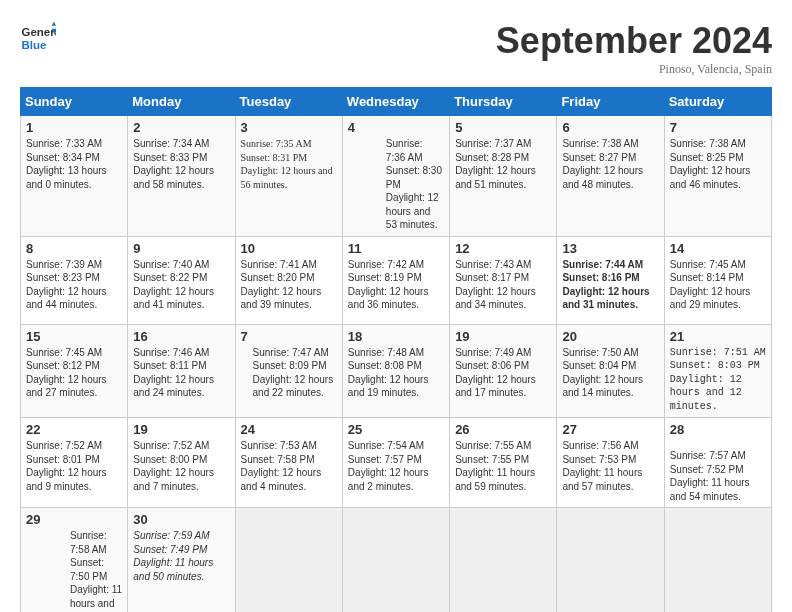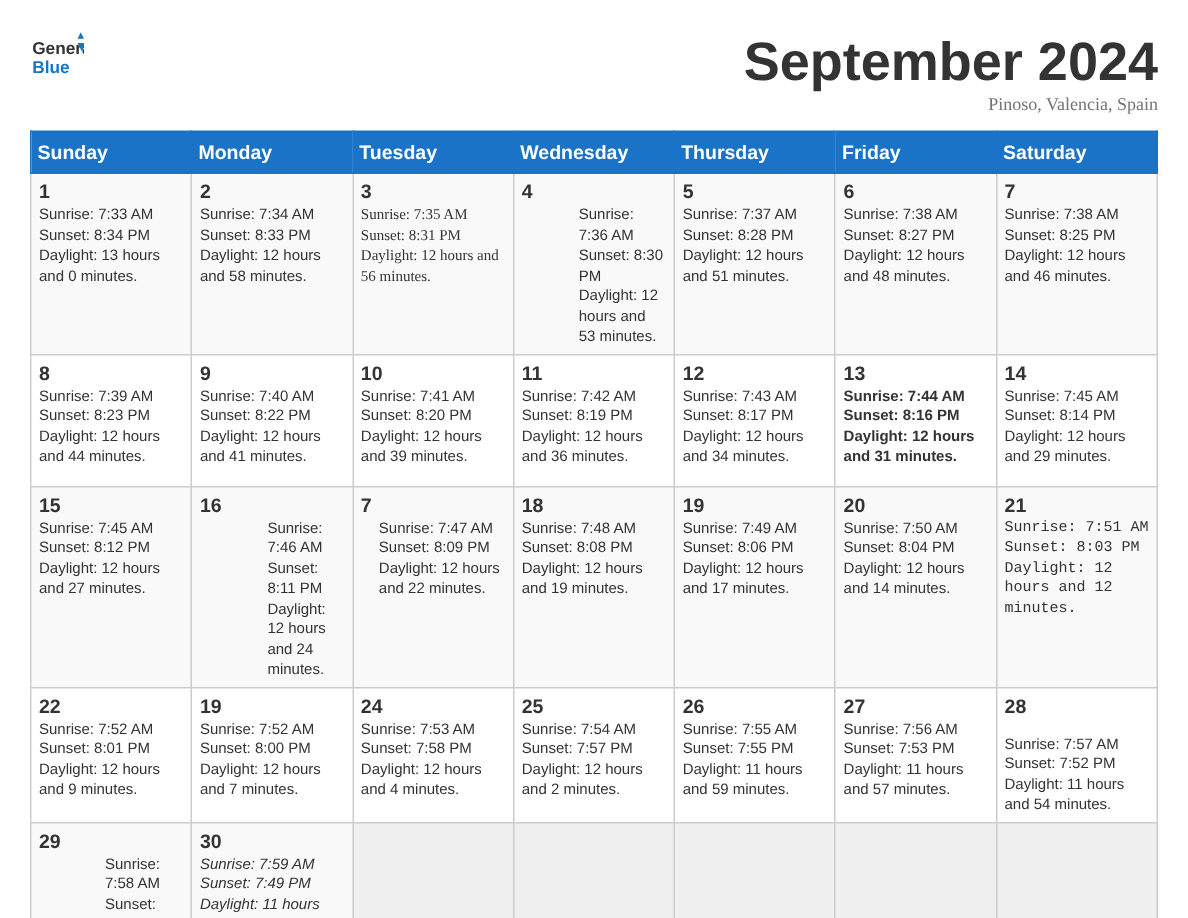--- a/index.html
+++ b/index.html
@@ -200,21 +200,21 @@
       </tr>
       <tr>
         <td>
           <div class="day-num">15</div>
           <div class="cell-content" style="white-space: pre-line;">Sunrise: 7:45 AM
 Sunset: 8:12 PM
 Daylight: 12 hours and 27 minutes.</div>
         </td>
         <td>
           <div class="day-num">16</div>
-          <div class="cell-content" style="white-space: pre-line; margin-left: 45px;">Sunrise: 7:46 AM
+          <div class="cell-content" style="white-space: pre-line;">Sunrise: 7:46 AM
 Sunset: 8:11 PM
 Daylight: 12 hours and 24 minutes.</div>
         </td>
         <td>
           <div class="day-num">7</div>
           <div class="cell-content" style="white-space: pre-line; margin-left: 12px;">Sunrise: 7:47 AM
 Sunset: 8:09 PM
 Daylight: 12 hours and 22 minutes.</div>
         </td>
         <td>

